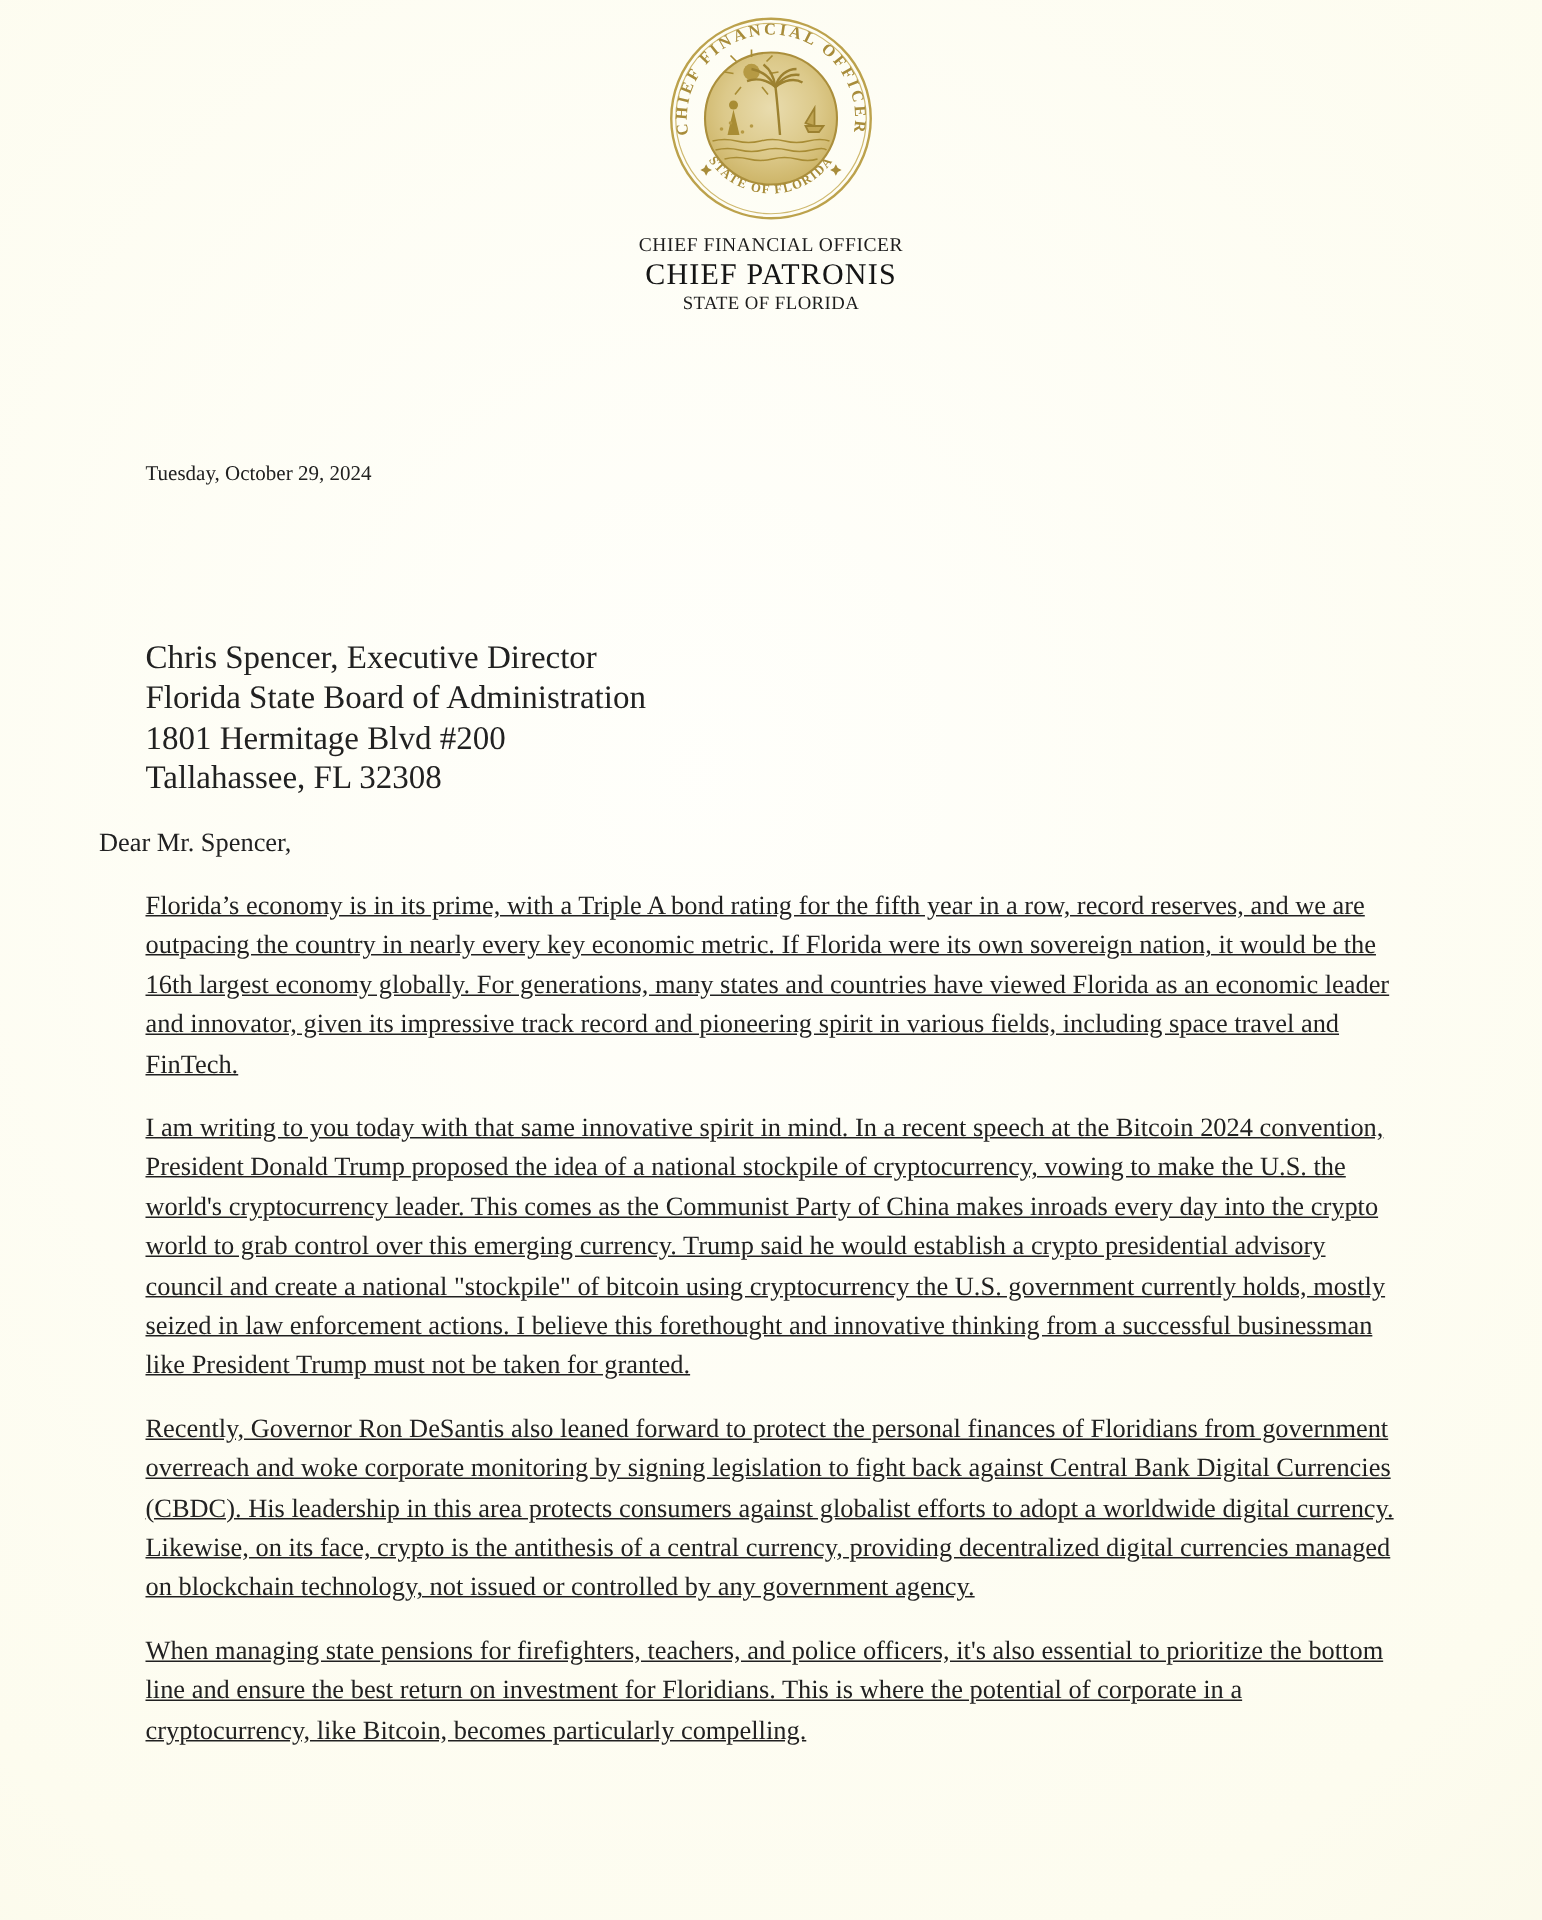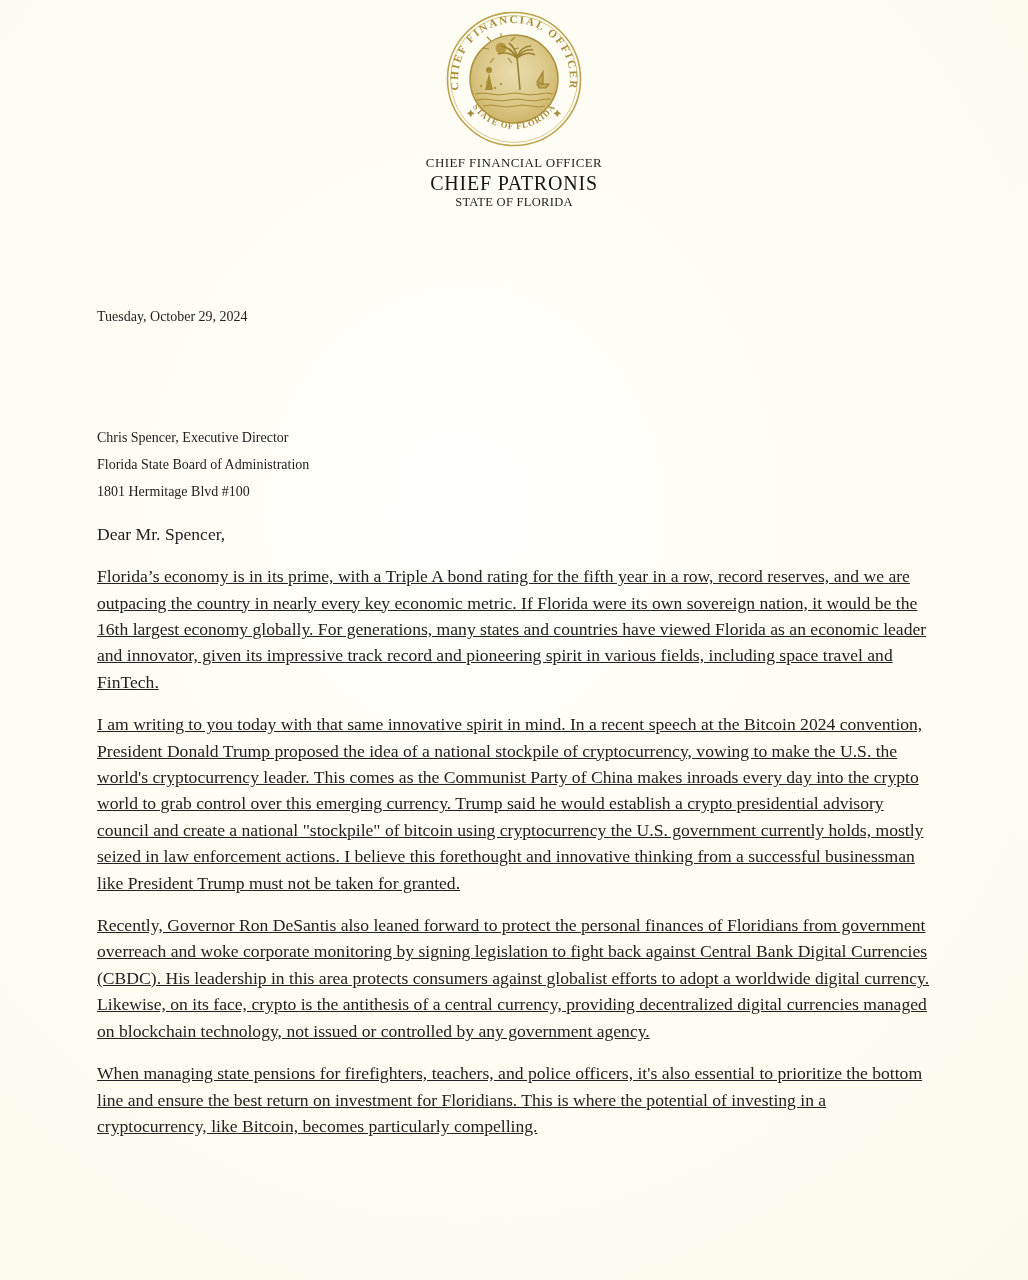--- a/index.html
+++ b/index.html
@@ -43,25 +43,25 @@
     color: #1c1c1c;
     line-height: 15px;
   }
   .letter-date {
     margin: 94px 0 0 97px;
     font-size: 14px;
     line-height: 26px;
   }
   .recipient {
     margin: 95px 0 0 97px;
-    font-size: 14px;
+    font-size: 22px;
     line-height: 26.8px;
   }
   .salutation {
-    margin: 16px 0 0 97px;
+    margin: 16px 0 0 66px;
     font-size: 17.6px;
     line-height: 26.8px;
   }
   .letter-body {
     margin: 15px 93px 0 97px;
   }
   .letter-body p {
     margin: 0 0 16px 0;
     font-size: 17.6px;
     line-height: 26.4px;
@@ -152,25 +152,26 @@
     <div class="lh-office">CHIEF FINANCIAL OFFICER</div>
     <div class="lh-name">CHIEF PATRONIS</div>
     <div class="lh-state">STATE OF FLORIDA</div>
   </div>
 
   <div class="letter-date">Tuesday, October 29, 2024</div>
 
   <div class="recipient">
     <div>Chris Spencer, Executive Director</div>
     <div>Florida State Board of Administration</div>
-    <div>1801 Hermitage Blvd #100</div>
+    <div>1801 Hermitage Blvd #200</div>
+    <div>Tallahassee, FL 32308</div>
   </div>
 
   <div class="salutation">Dear Mr. Spencer,</div>
 
   <div class="letter-body">
     <p>Florida’s economy is in its prime, with a Triple A bond rating for the fifth year in a row, record reserves, and we are outpacing the country in nearly every key economic metric. If Florida were its own sovereign nation, it would be the 16th largest economy globally. For generations, many states and countries have viewed Florida as an economic leader and innovator, given its impressive track record and pioneering spirit in various fields, including space travel and FinTech.</p>
     <p>I am writing to you today with that same innovative spirit in mind. In a recent speech at the Bitcoin 2024 convention, President Donald Trump proposed the idea of a national stockpile of cryptocurrency, vowing to make the U.S. the world's cryptocurrency leader. This comes as the Communist Party of China makes inroads every day into the crypto world to grab control over this emerging currency. Trump said he would establish a crypto presidential advisory council and create a national "stockpile" of bitcoin using cryptocurrency the U.S. government currently holds, mostly seized in law enforcement actions. I believe this forethought and innovative thinking from a successful businessman like President Trump must not be taken for granted.</p>
     <p>Recently, Governor Ron DeSantis also leaned forward to protect the personal finances of Floridians from government overreach and woke corporate monitoring by signing legislation to fight back against Central Bank Digital Currencies (CBDC). His leadership in this area protects consumers against globalist efforts to adopt a worldwide digital currency. Likewise, on its face, crypto is the antithesis of a central currency, providing decentralized digital currencies managed on blockchain technology, not issued or controlled by any government agency.</p>
-    <p>When managing state pensions for firefighters, teachers, and police officers, it's also essential to prioritize the bottom line and ensure the best return on investment for Floridians. This is where the potential of investing in a cryptocurrency, like Bitcoin, becomes particularly compelling.</p>
+    <p>When managing state pensions for firefighters, teachers, and police officers, it's also essential to prioritize the bottom line and ensure the best return on investment for Floridians. This is where the potential of corporate in a cryptocurrency, like Bitcoin, becomes particularly compelling.</p>
   </div>
 
 </div>
 
 </body></html>

